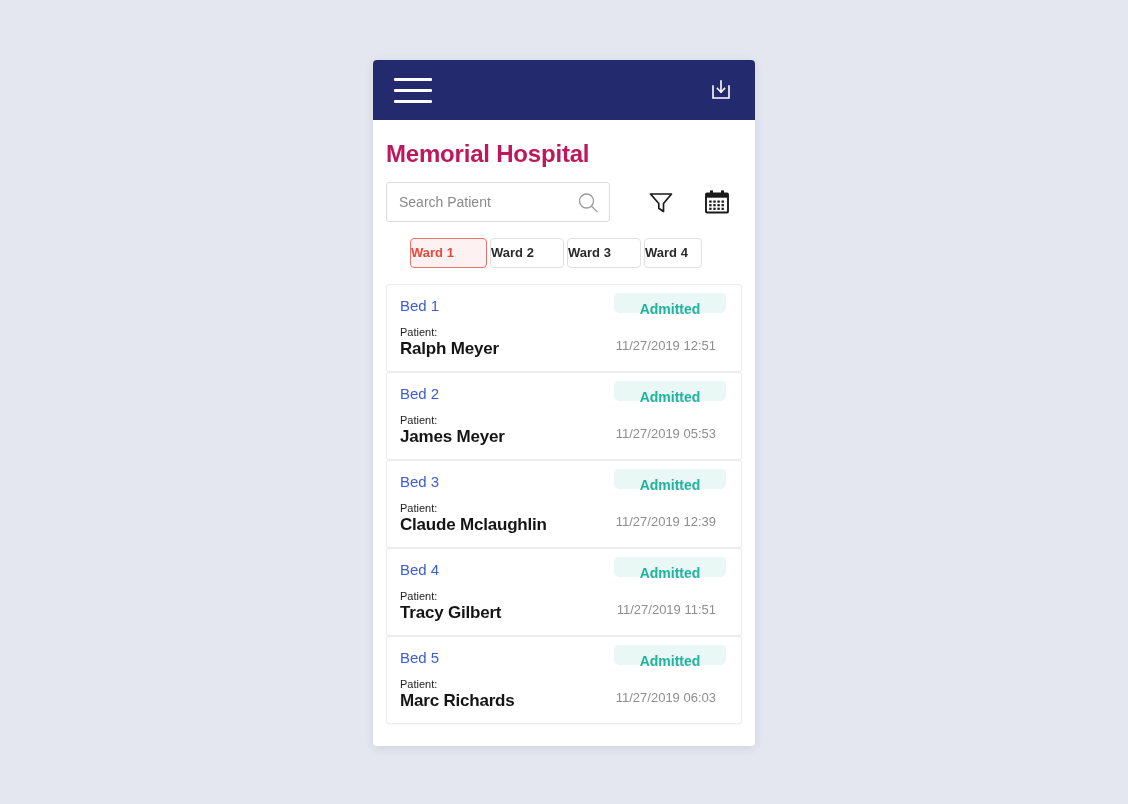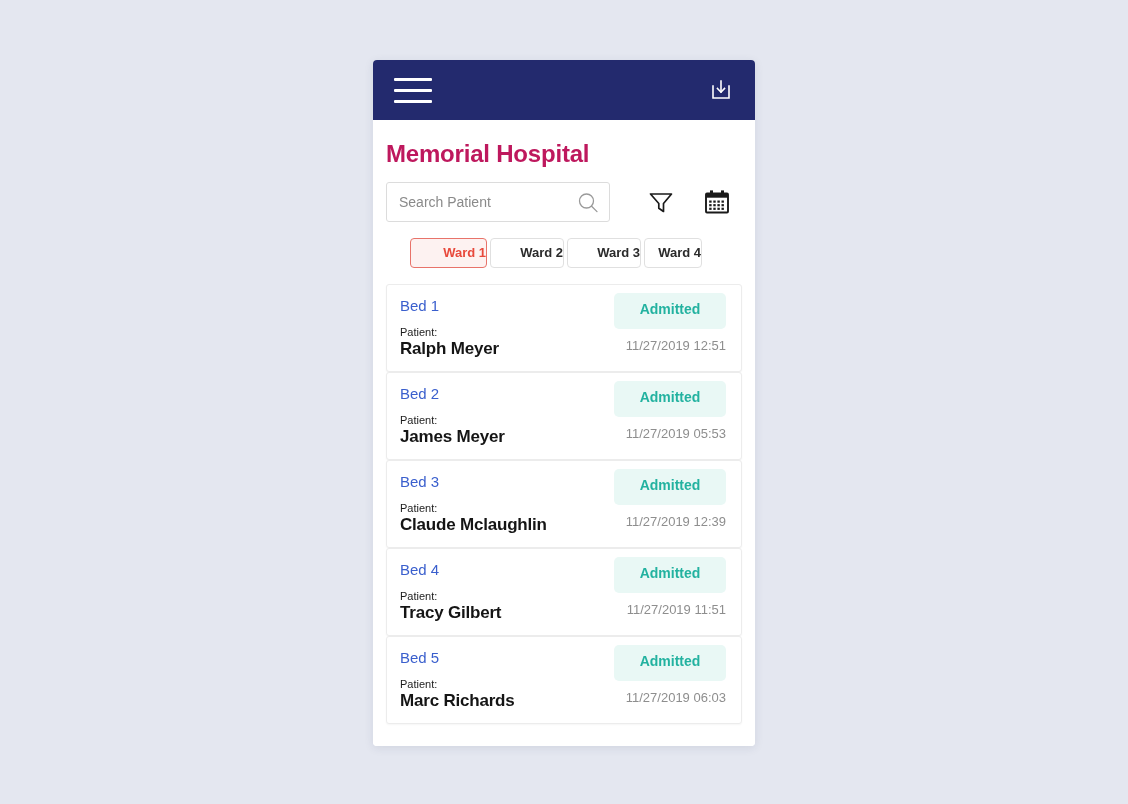--- a/index.html
+++ b/index.html
@@ -137,21 +137,21 @@
 
   
   #ward-tabs {
     display: flex;
     padding: 16px 0 0 37px;
     gap: 0px;
   }
   .ward-tab {
     height: 30px;
     line-height: 28px;
-    text-align: right;
+    text-align: left;
     font-size: 13px;
     font-weight: bold;
     border: 1px solid #e0e0e0;
     border-radius: 4px;
     background: #ffffff;
     color: #2b2b2b;
     cursor: pointer;
     box-sizing: border-box;
     margin-right: 3px;
     font-family: "Liberation Sans", sans-serif;
@@ -203,32 +203,32 @@
     font-size: 17px;
     font-weight: bold;
     color: #151515;
     letter-spacing: -0.2px;
   }
   .status-badge {
     position: absolute;
     right: 15px;
     top: 8px;
     width: 112px;
-    height: 36px;
+    height: 20px;
     line-height: 32px;
     text-align: center;
     border-radius: 5px;
     background: #e9f8f5;
     color: #23b2a0;
     font-size: 14px;
     font-weight: bold;
   }
   .timestamp {
     position: absolute;
-    right: 15px;
+    right: 25px;
     top: 53px;
     font-size: 13px;
     color: #8e8e8e;
   }
 </style>
 </head>
 <body>
 
 <div id="phone-frame">
 

